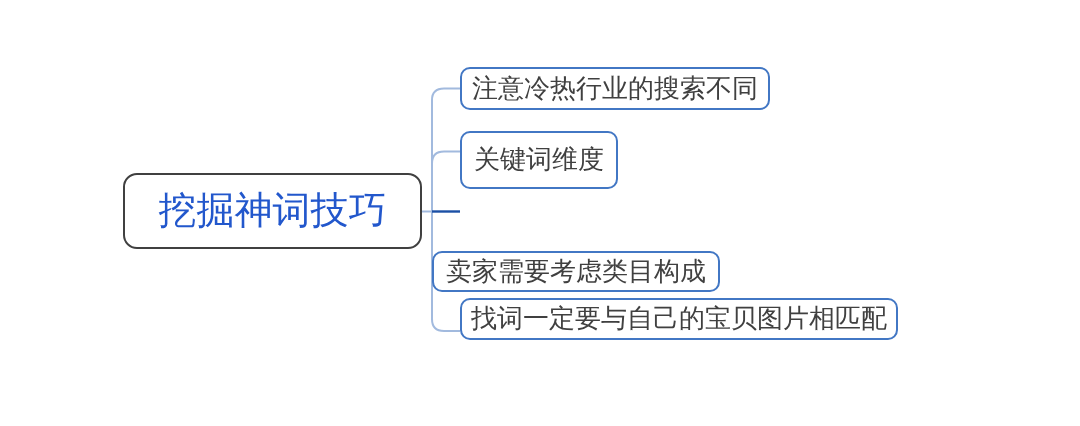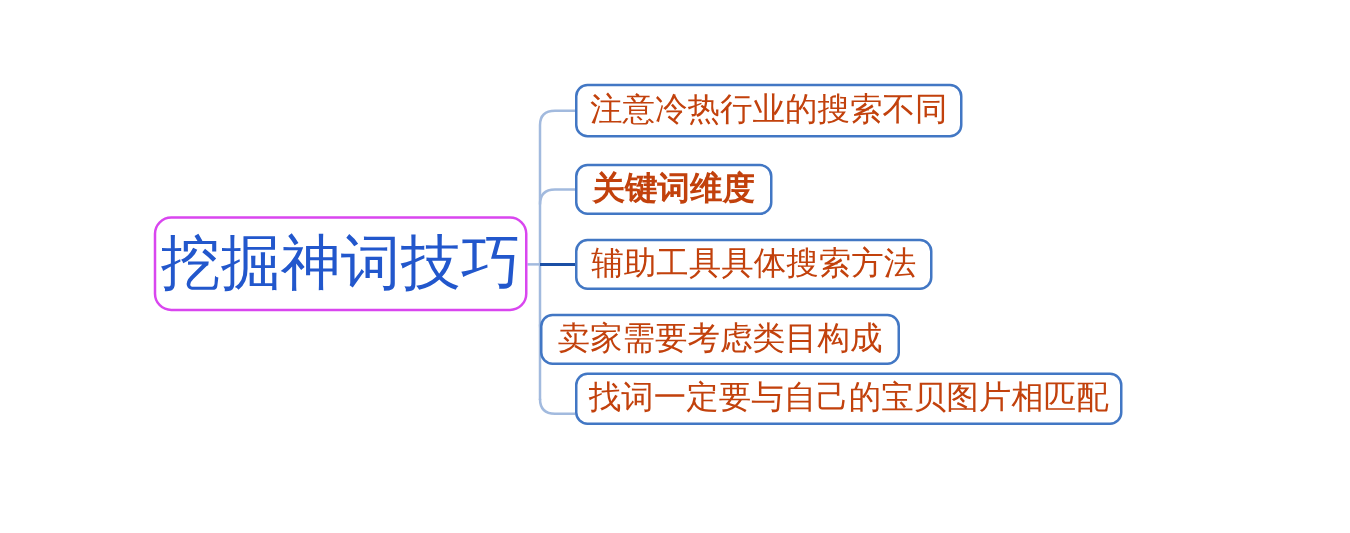--- a/index.html
+++ b/index.html
@@ -31,33 +31,33 @@
     justify-content: center;
     background: #ffffff;
     white-space: nowrap;
     cursor: default;
   }
   .root-node {
     left: 123px;
     top: 173px;
     width: 299px;
     height: 76px;
-    border: 2px solid #d946ef;
+    border: 2px solid #404040;
     border-radius: 14px;
-    font-size: 48px;
+    font-size: 38px;
     color: #2257cc;
   }
   .child-node {
     border: 2px solid #4277c4;
     border-radius: 10px;
     font-size: 26px;
-    color: #c2410c;
+    color: #404040;
   }
   .child-1 { left: 460px; top: 67px;  width: 310px; height: 43px; }
-  .child-2 { left: 460px; top: 131px; width: 158px; height: 41px; font-weight: bold; }
+  .child-2 { left: 460px; top: 131px; width: 158px; height: 58px; }
   .child-3 { left: 460px; top: 191px; width: 286px; height: 41px; }
   .child-4 { left: 432px; top: 251px; width: 288px; height: 41px; }
   .child-5 { left: 460px; top: 298px; width: 438px; height: 42px; }
   .node-label {
     display: inline-block;
     line-height: 1;
     padding-bottom: 2px;
   }
 </style>
 </head>
@@ -87,23 +87,20 @@
   </div>
 
   <div class="node child-node child-1">
     <span class="node-label">注意冷热行业的搜索不同</span>
   </div>
 
   <div class="node child-node child-2">
     <span class="node-label">关键词维度</span>
   </div>
 
-  <div class="node child-node child-3">
-    <span class="node-label">辅助工具具体搜索方法</span>
-  </div>
 
   <div class="node child-node child-4">
     <span class="node-label">卖家需要考虑类目构成</span>
   </div>
 
   <div class="node child-node child-5">
     <span class="node-label">找词一定要与自己的宝贝图片相匹配</span>
   </div>
 
 </div>

